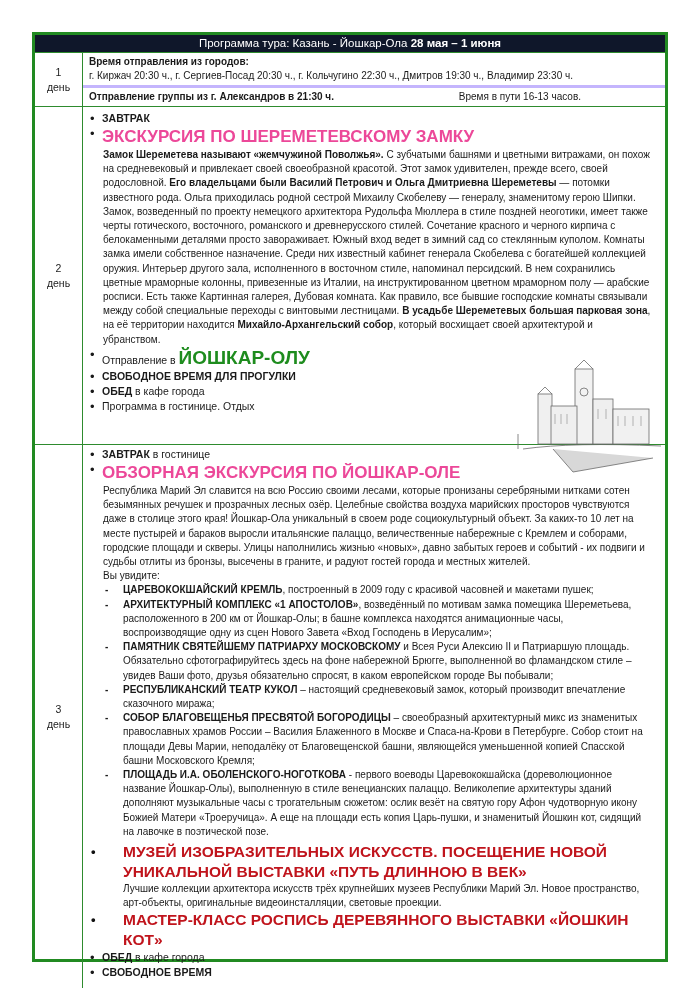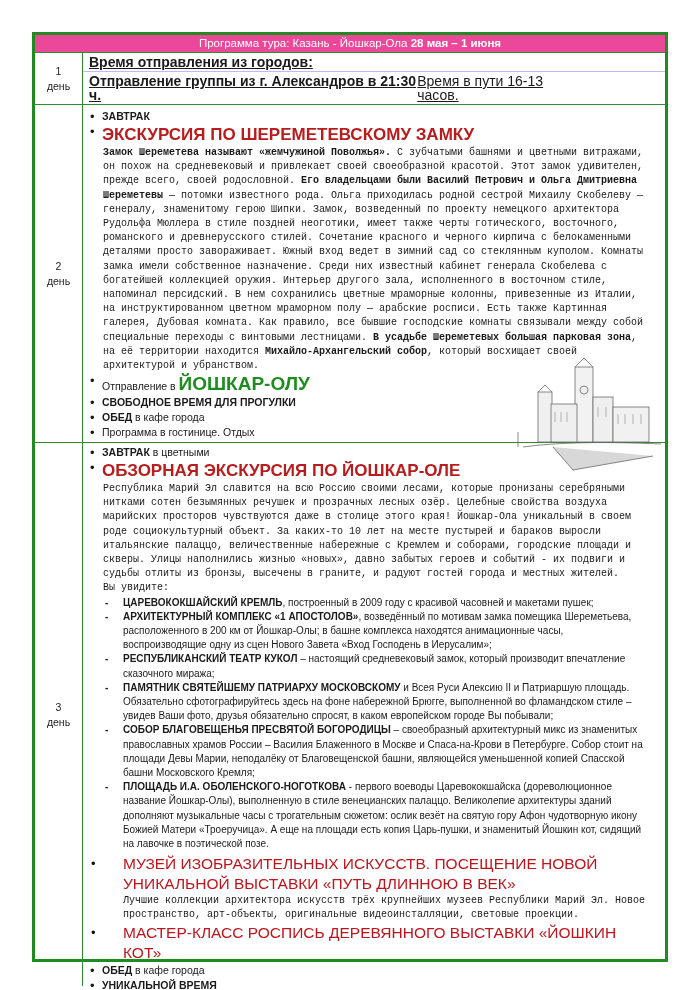--- a/index.html
+++ b/index.html
@@ -1,61 +1,62 @@
 <!DOCTYPE html>
 <html><head>
 <meta charset="utf-8">
 <style>
   html, body { margin: 0; padding: 0; background: #ffffff; }
   body { width: 700px; height: 990px; position: relative; overflow: hidden;
          font-family: "Liberation Sans", sans-serif; color: #1a1a1a; }
   .sheet { position: absolute; left: 32px; top: 32px; width: 636px; height: 930px;
            border: 3px solid #218a21; box-sizing: border-box; }
-  .title-bar { height: 17px; background: #ec4899; color: #ffffff; text-align: center;
+  .title-bar { height: 17px; background: #0f172a; color: #ffffff; text-align: center;
                font-size: 11.5px; line-height: 17px; }
   .title-bar b { font-weight: bold; }
   .row { display: flex; border-top: 1px solid #2e8b2e; }
   .day { width: 47px; flex: none; border-right: 1px solid #2e8b2e; display: flex;
          flex-direction: column; align-items: center; justify-content: center;
          font-size: 10.5px; line-height: 15px; color: #222; }
   .content { flex: 1; position: relative; }
-  .r1 .content .line { font-size: 14px; padding: 2px 6px; line-height: 14px; text-decoration: underline; }
-  .r1 .sub { border-top: 1px solid #c4b5fd; display: flex; justify-content: space-between; }
+  .r1 .content .line { font-size: 10px; padding: 2px 6px; line-height: 14px; }
+  .r1 .sub { border-top: 3px solid #c4b5fd; display: flex; justify-content: space-between; }
   .r1 .sub .right { padding-right: 78px; font-weight: normal; }
   .b { font-weight: bold; }
   .r2 { height: 337px; }
   .r3 { height: 543px; }
   .bul { font-size: 10.5px; line-height: 15px; padding-left: 8px; position: relative; }
   .bul::before { content: "\2022"; position: absolute; left: 7px; font-size: 13px; }
   .bul > span.t { padding-left: 11px; display: inline-block; }
   .big-green { color: #1e8c1e; font-weight: bold; font-size: 19px; line-height: 22px; }
-  .big-red { color: #b91c1c; font-weight: bold; font-size: 17px; line-height: 22px; }
-  .para { font-size: 10px; line-height: 14.2px; padding: 0 10px 0 20px; text-align: left; font-family: Liberation Mono, monospace; }
+  .big-red { color: #ec4899; font-weight: bold; font-size: 17px; line-height: 22px; }
+  .para { font-size: 10px; line-height: 14.2px; padding: 0 10px 0 20px; text-align: left; }
   .dash { font-size: 10px; line-height: 14.2px; padding-left: 40px; position: relative; padding-right: 18px; }
   .dash::before { content: "-"; position: absolute; left: 22px; font-weight: bold; }
-  .museum { font-size: 15.5px; line-height: 20px; color: #c0141c; font-weight: normal; padding-left: 40px; position: relative; padding-right: 26px; }
+  .museum { font-size: 15.5px; line-height: 20px; color: #c0141c; font-weight: bold; padding-left: 40px; position: relative; padding-right: 26px; }
   .museum::before { content: "\2022"; position: absolute; left: 8px; color: #111; font-size: 13px; }
   .castle { position: absolute; right: 2px; bottom: -30px; width: 150px; height: 120px; }
 </style>
 </head>
 <body>
 
 <div class="sheet">
   <div class="title-bar">
     <span>Программа тура: Казань - Йошкар-Ола </span><b>28 мая – 1 июня</b>
   </div>
 
   <div class="row r1">
     <div class="day">
       <span>1</span>
       <span>день</span>
     </div>
     <div class="content">
       <div class="line">
         <div class="b">Время отправления из городов:</div>
+        <div>г. Киржач 20:30 ч., г. Сергиев-Посад 20:30 ч., г. Кольчугино 22:30 ч., Дмитров 19:30 ч., Владимир 23:30 ч.</div>
       </div>
       <div class="line sub">
         <span class="b">Отправление группы из г. Александров в 21:30 ч.</span>
         <span class="right">Время в пути 16-13 часов.</span>
       </div>
     </div>
   </div>
 
   <div class="row r2">
     <div class="day">
@@ -99,32 +100,32 @@
       </svg>
     </div>
   </div>
 
   <div class="row r3">
     <div class="day">
       <span>3</span>
       <span>день</span>
     </div>
     <div class="content" style="padding-top:2px;">
-      <div class="bul"><span class="t"><b>ЗАВТРАК</b><span> в цветными</span></span></div>
+      <div class="bul"><span class="t"><b>ЗАВТРАК</b><span> в гостинице</span></span></div>
       <div class="bul"><span class="t big-red">ОБЗОРНАЯ ЭКСКУРСИЯ ПО ЙОШКАР-ОЛЕ</span></div>
       <div class="para">Республика Марий Эл славится на всю Россию своими лесами, которые пронизаны серебряными нитками сотен безымянных речушек и прозрачных лесных озёр. Целебные свойства воздуха марийских просторов чувствуются даже в столице этого края! Йошкар-Ола уникальный в своем роде социокультурный объект. За каких-то 10 лет на месте пустырей и бараков выросли итальянские палаццо, величественные набережные с Кремлем и соборами, городские площади и скверы. Улицы наполнились жизнью «новых», давно забытых героев и событий - их подвиги и судьбы отлиты из бронзы, высечены в граните, и радуют гостей города и местных жителей.</div>
       <div class="para">Вы увидите:</div>
 
       <div class="dash"><b>ЦАРЕВОКОКШАЙСКИЙ КРЕМЛЬ</b><span>, построенный в 2009 году с красивой часовней и макетами пушек;</span></div>
       <div class="dash"><b>АРХИТЕКТУРНЫЙ КОМПЛЕКС «1 АПОСТОЛОВ»</b><span>, возведённый по мотивам замка помещика Шереметьева, расположенного в 200 км от Йошкар-Олы; в башне комплекса находятся анимационные часы, воспроизводящие одну из сцен Нового Завета «Вход Господень в Иерусалим»;</span></div>
+      <div class="dash"><b>ПАМЯТНИК СВЯТЕЙШЕМУ ПАТРИАРХУ МОСКОВСКОМУ</b><span> и Всея Руси Алексию II и Патриаршую площадь. Обязательно сфотографируйтесь здесь на фоне набережной Брюгге, выполненной во фламандском стиле – увидев Ваши фото, друзья обязательно спросят, в каком европейском городе Вы побывали;</span></div>
       <div class="dash"><b>РЕСПУБЛИКАНСКИЙ ТЕАТР КУКОЛ</b><span> – настоящий средневековый замок, который производит впечатление сказочного миража;</span></div>
-      <div class="dash"><b>ПАМЯТНИК СВЯТЕЙШЕМУ ПАТРИАРХУ МОСКОВСКОМУ</b><span> и Всея Руси Алексию II и Патриаршую площадь. Обязательно сфотографируйтесь здесь на фоне набережной Брюгге, выполненной во фламандском стиле – увидев Ваши фото, друзья обязательно спросят, в каком европейском городе Вы побывали;</span></div>
       <div class="dash"><b>СОБОР БЛАГОВЕЩЕНЬЯ ПРЕСВЯТОЙ БОГОРОДИЦЫ</b><span> – своеобразный архитектурный микс из знаменитых православных храмов России – Василия Блаженного в Москве и Спаса-на-Крови в Петербурге. Собор стоит на площади Девы Марии, неподалёку от Благовещенской башни, являющейся уменьшенной копией Спасской башни Московского Кремля;</span></div>
       <div class="dash"><b>ПЛОЩАДЬ И.А. ОБОЛЕНСКОГО-НОГОТКОВА</b><span> - первого воеводы Царевококшайска (дореволюционное название Йошкар-Олы), выполненную в стиле венецианских палаццо. Великолепие архитектуры зданий дополняют музыкальные часы с трогательным сюжетом: ослик везёт на святую гору Афон чудотворную икону Божией Матери «Троеручица». А еще на площади есть копия Царь-пушки, и знаменитый Йошкин кот, сидящий на лавочке в поэтической позе.</span></div>
 
       <div class="museum" style="margin-top:3px;">МУЗЕЙ ИЗОБРАЗИТЕЛЬНЫХ ИСКУССТВ. ПОСЕЩЕНИЕ НОВОЙ УНИКАЛЬНОЙ ВЫСТАВКИ «ПУТЬ ДЛИННОЮ В ВЕК»</div>
       <div class="para" style="padding-left:40px;">Лучшие коллекции архитектора искусств трёх крупнейших музеев Республики Марий Эл.  Новое пространство, арт-объекты, оригинальные видеоинсталляции, световые проекции.</div>
       <div class="museum">МАСТЕР-КЛАСС РОСПИСЬ ДЕРЕВЯННОГО ВЫСТАВКИ «ЙОШКИН КОТ»</div>
       <div class="bul"><span class="t"><b>ОБЕД</b><span> в кафе города</span></span></div>
-      <div class="bul"><span class="t b">УНИКАЛЬНОЙ ВРЕМЯ</span></div>
+      <div class="bul"><span class="t b">СВОБОДНОЕ ВРЕМЯ</span></div>
     </div>
   </div>
 </div>
 
 </body></html>

